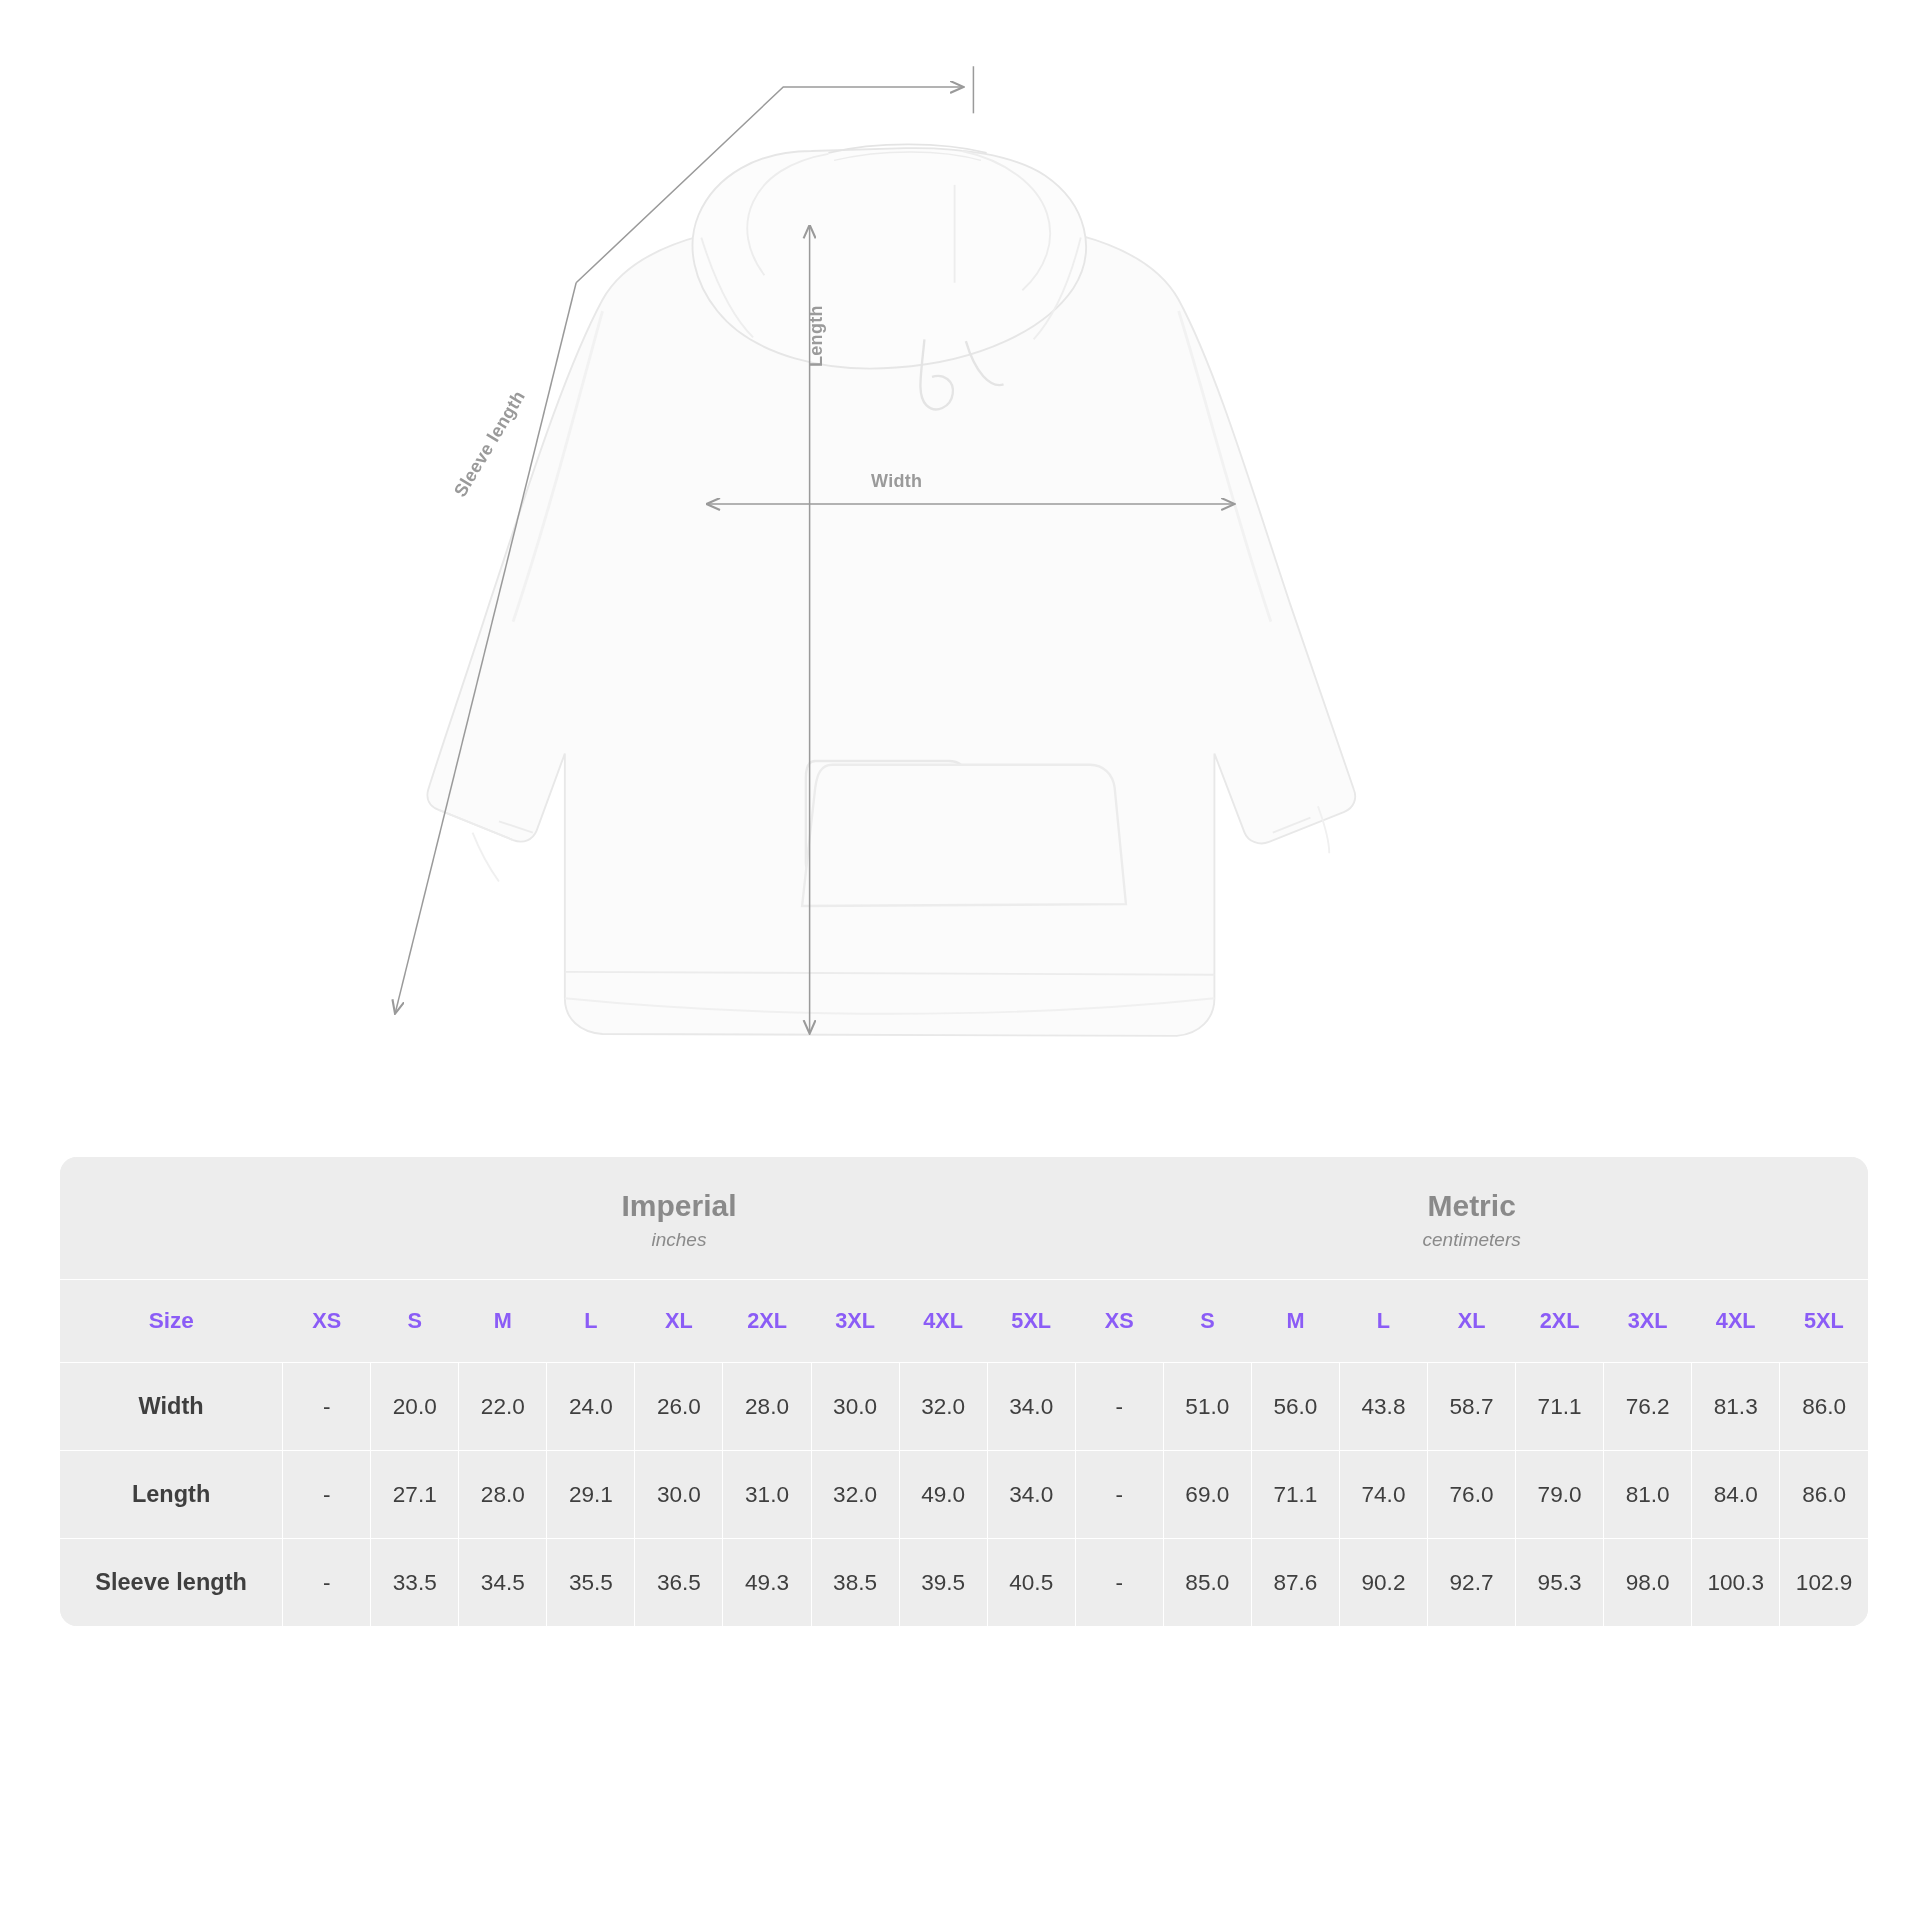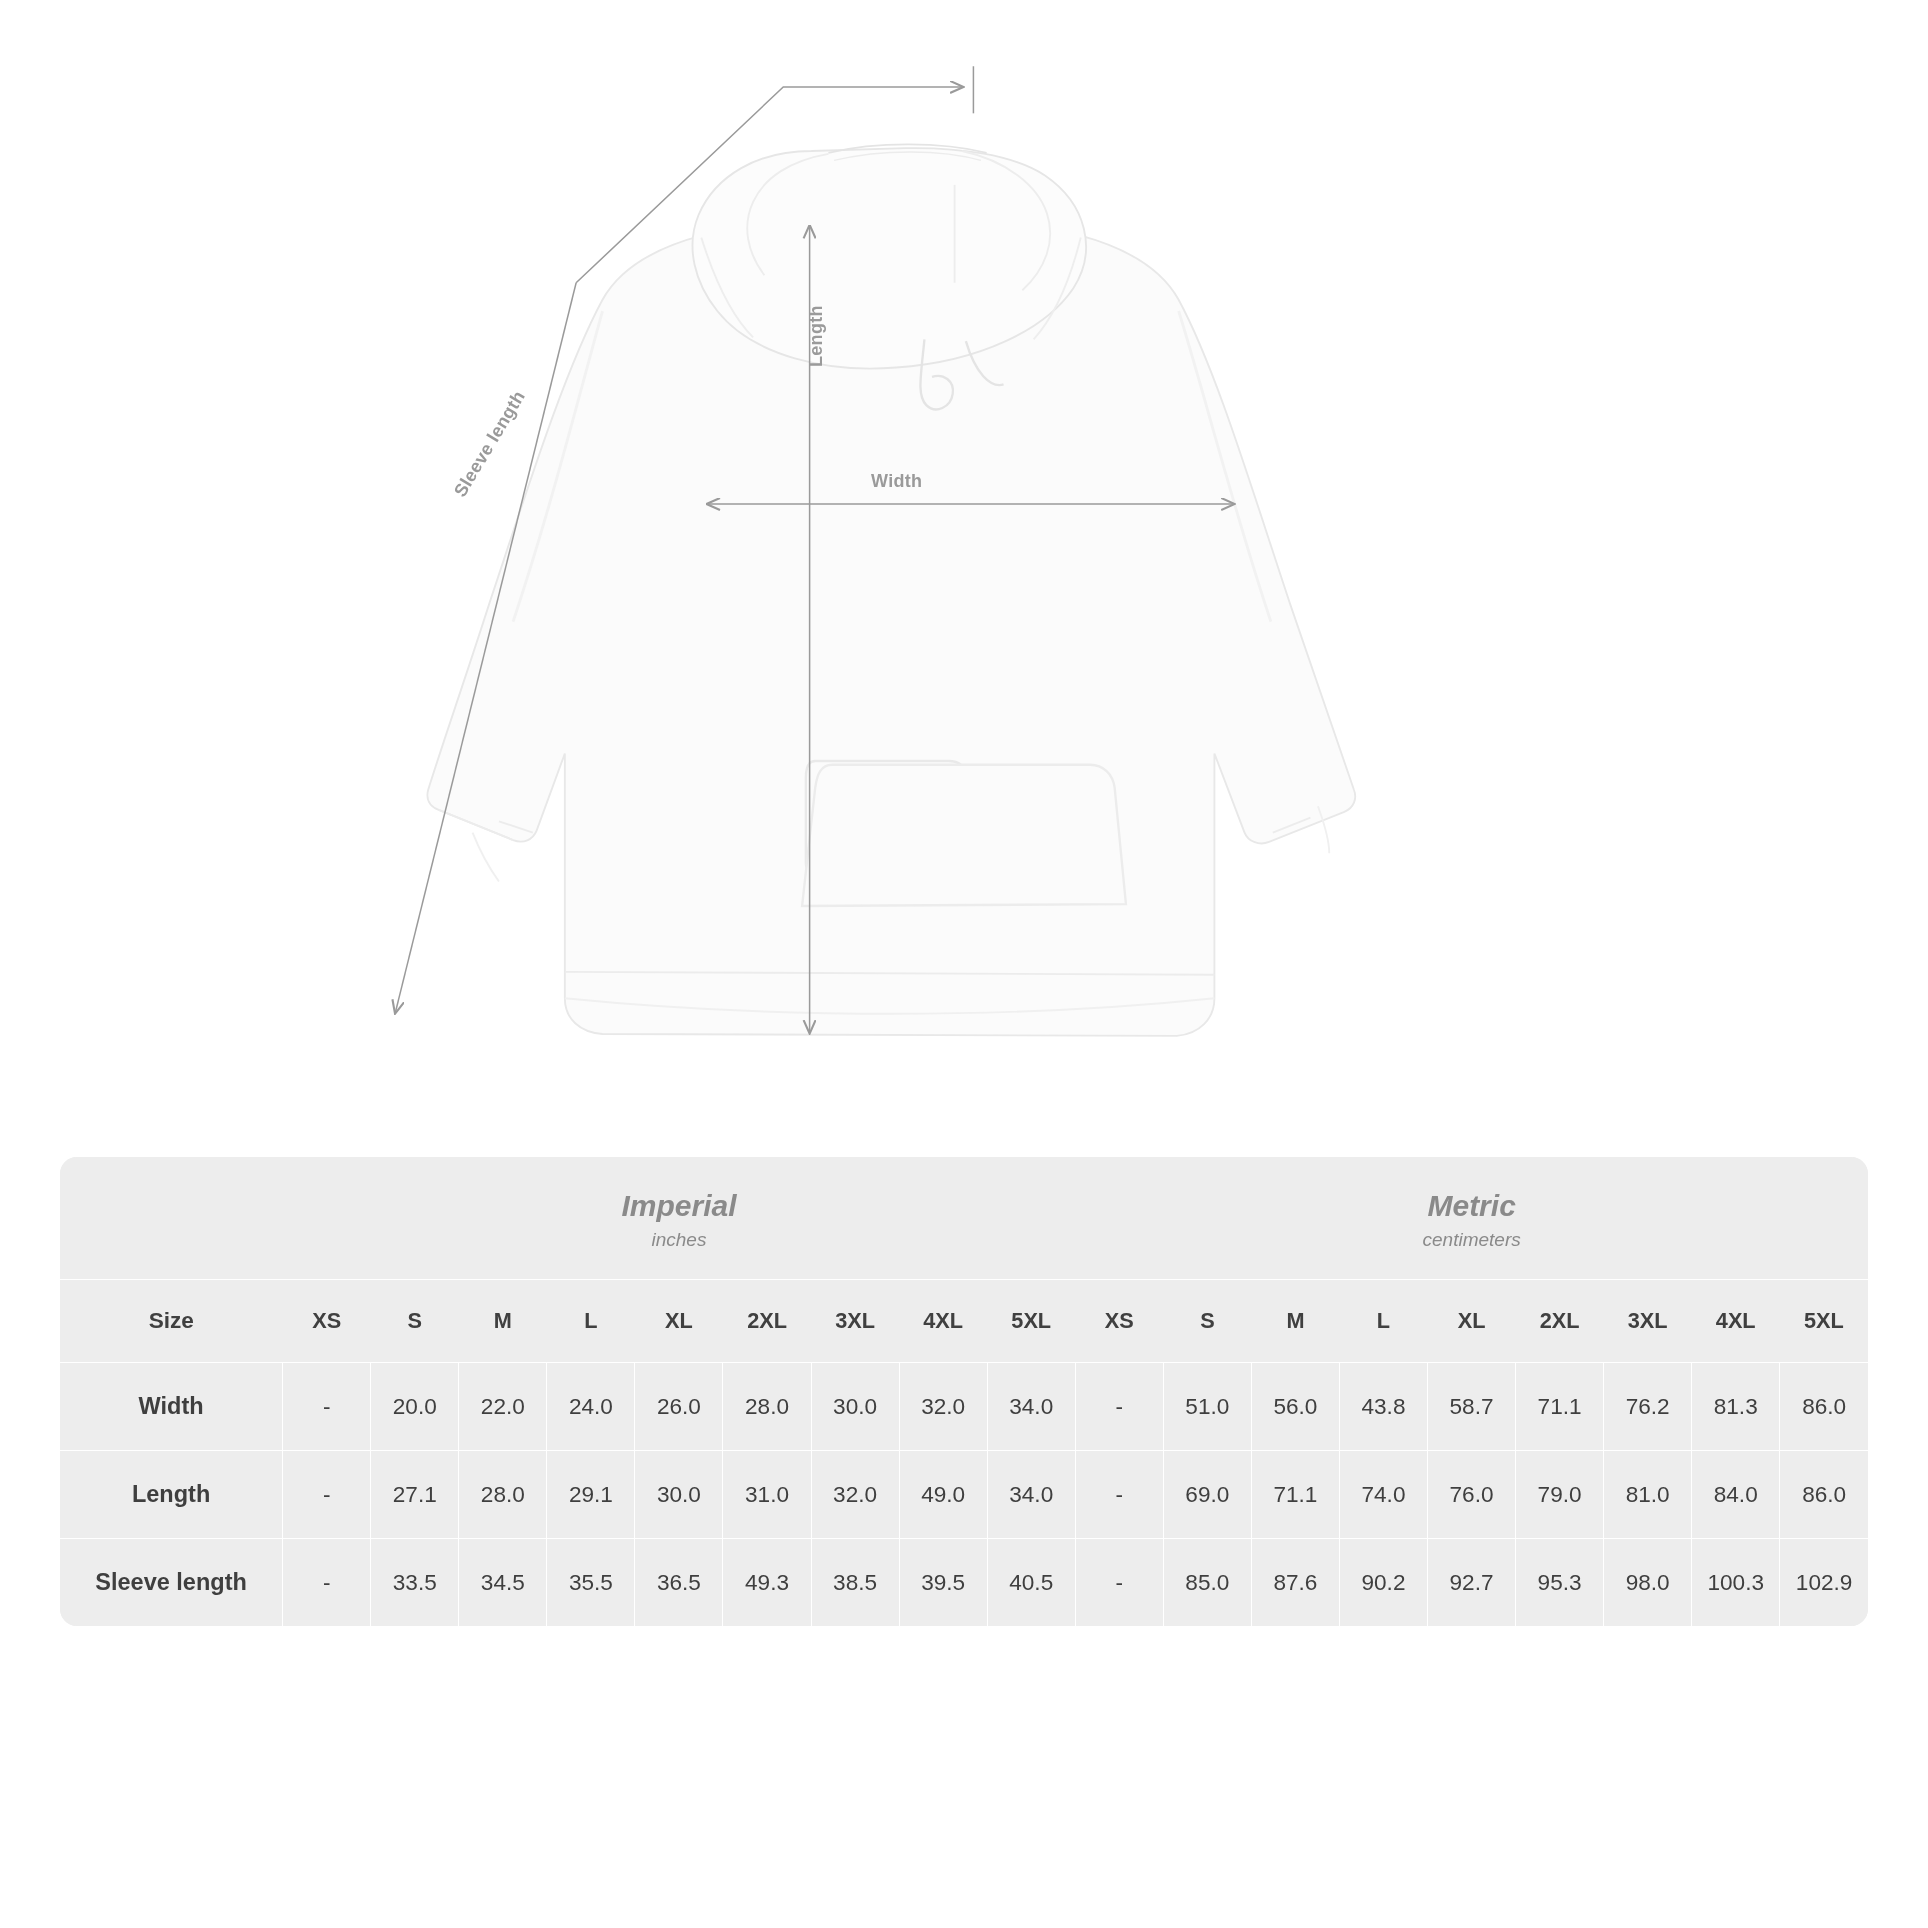--- a/index.html
+++ b/index.html
@@ -90,34 +90,33 @@
     text-align: center;
     vertical-align: middle;
   }
   .unit-head td {
     background: #ededed;
     padding: 32px 0 28px 0;
   }
   .unit-name {
     font-size: 30px;
     font-weight: bold;
-    font-style: italic;
     color: #8a8a8a;
   }
   .unit-sub {
     font-size: 19px;
     font-style: italic;
     color: #8a8a8a;
     margin-top: 6px;
   }
   .hdr-row td {
     background: #ededed;
     font-size: 21.7px;
     font-weight: bold;
-    color: #404040;
+    color: #8b5cf6;
     padding: 28px 0;
     border-top: 1.9px solid #ffffff;
   }
   .hdr-row td.rowlabel { font-size: 22.6px; }
   .data-row td {
     font-size: 22.6px;
     color: #3f3f3f;
     padding: 30px 0;
     background: #ededed;
     border-top: 1.9px solid #ffffff;

